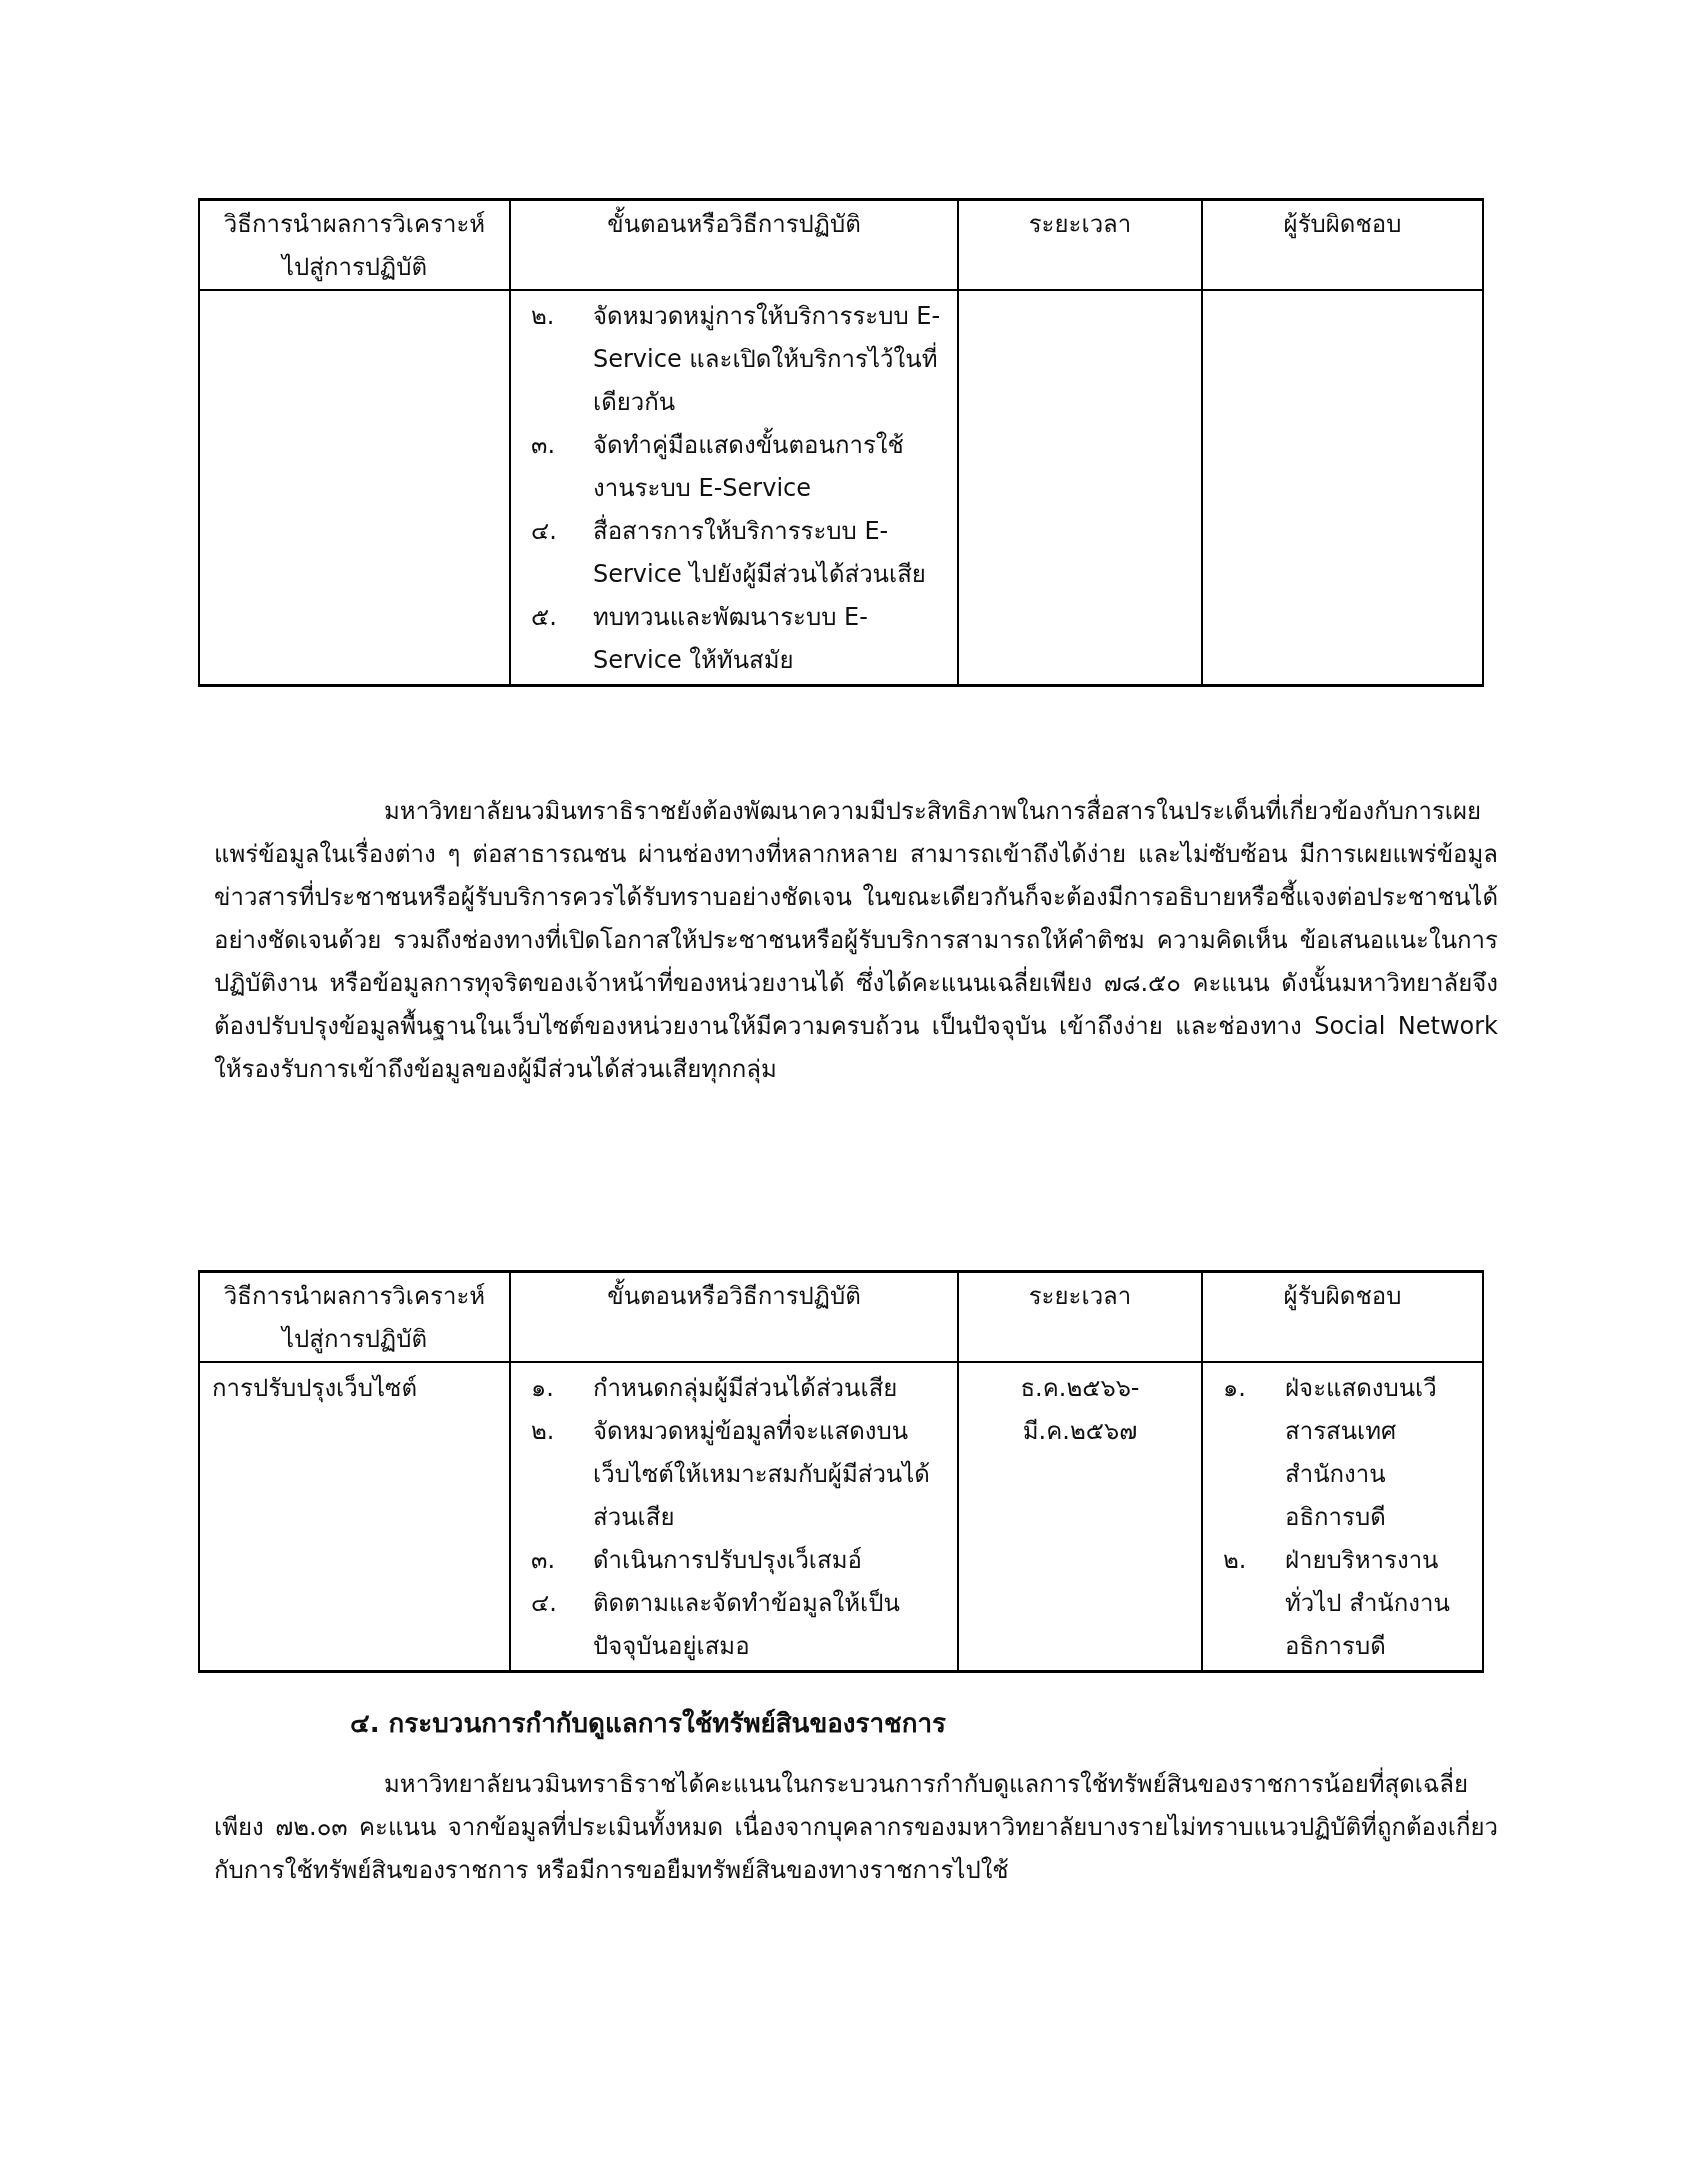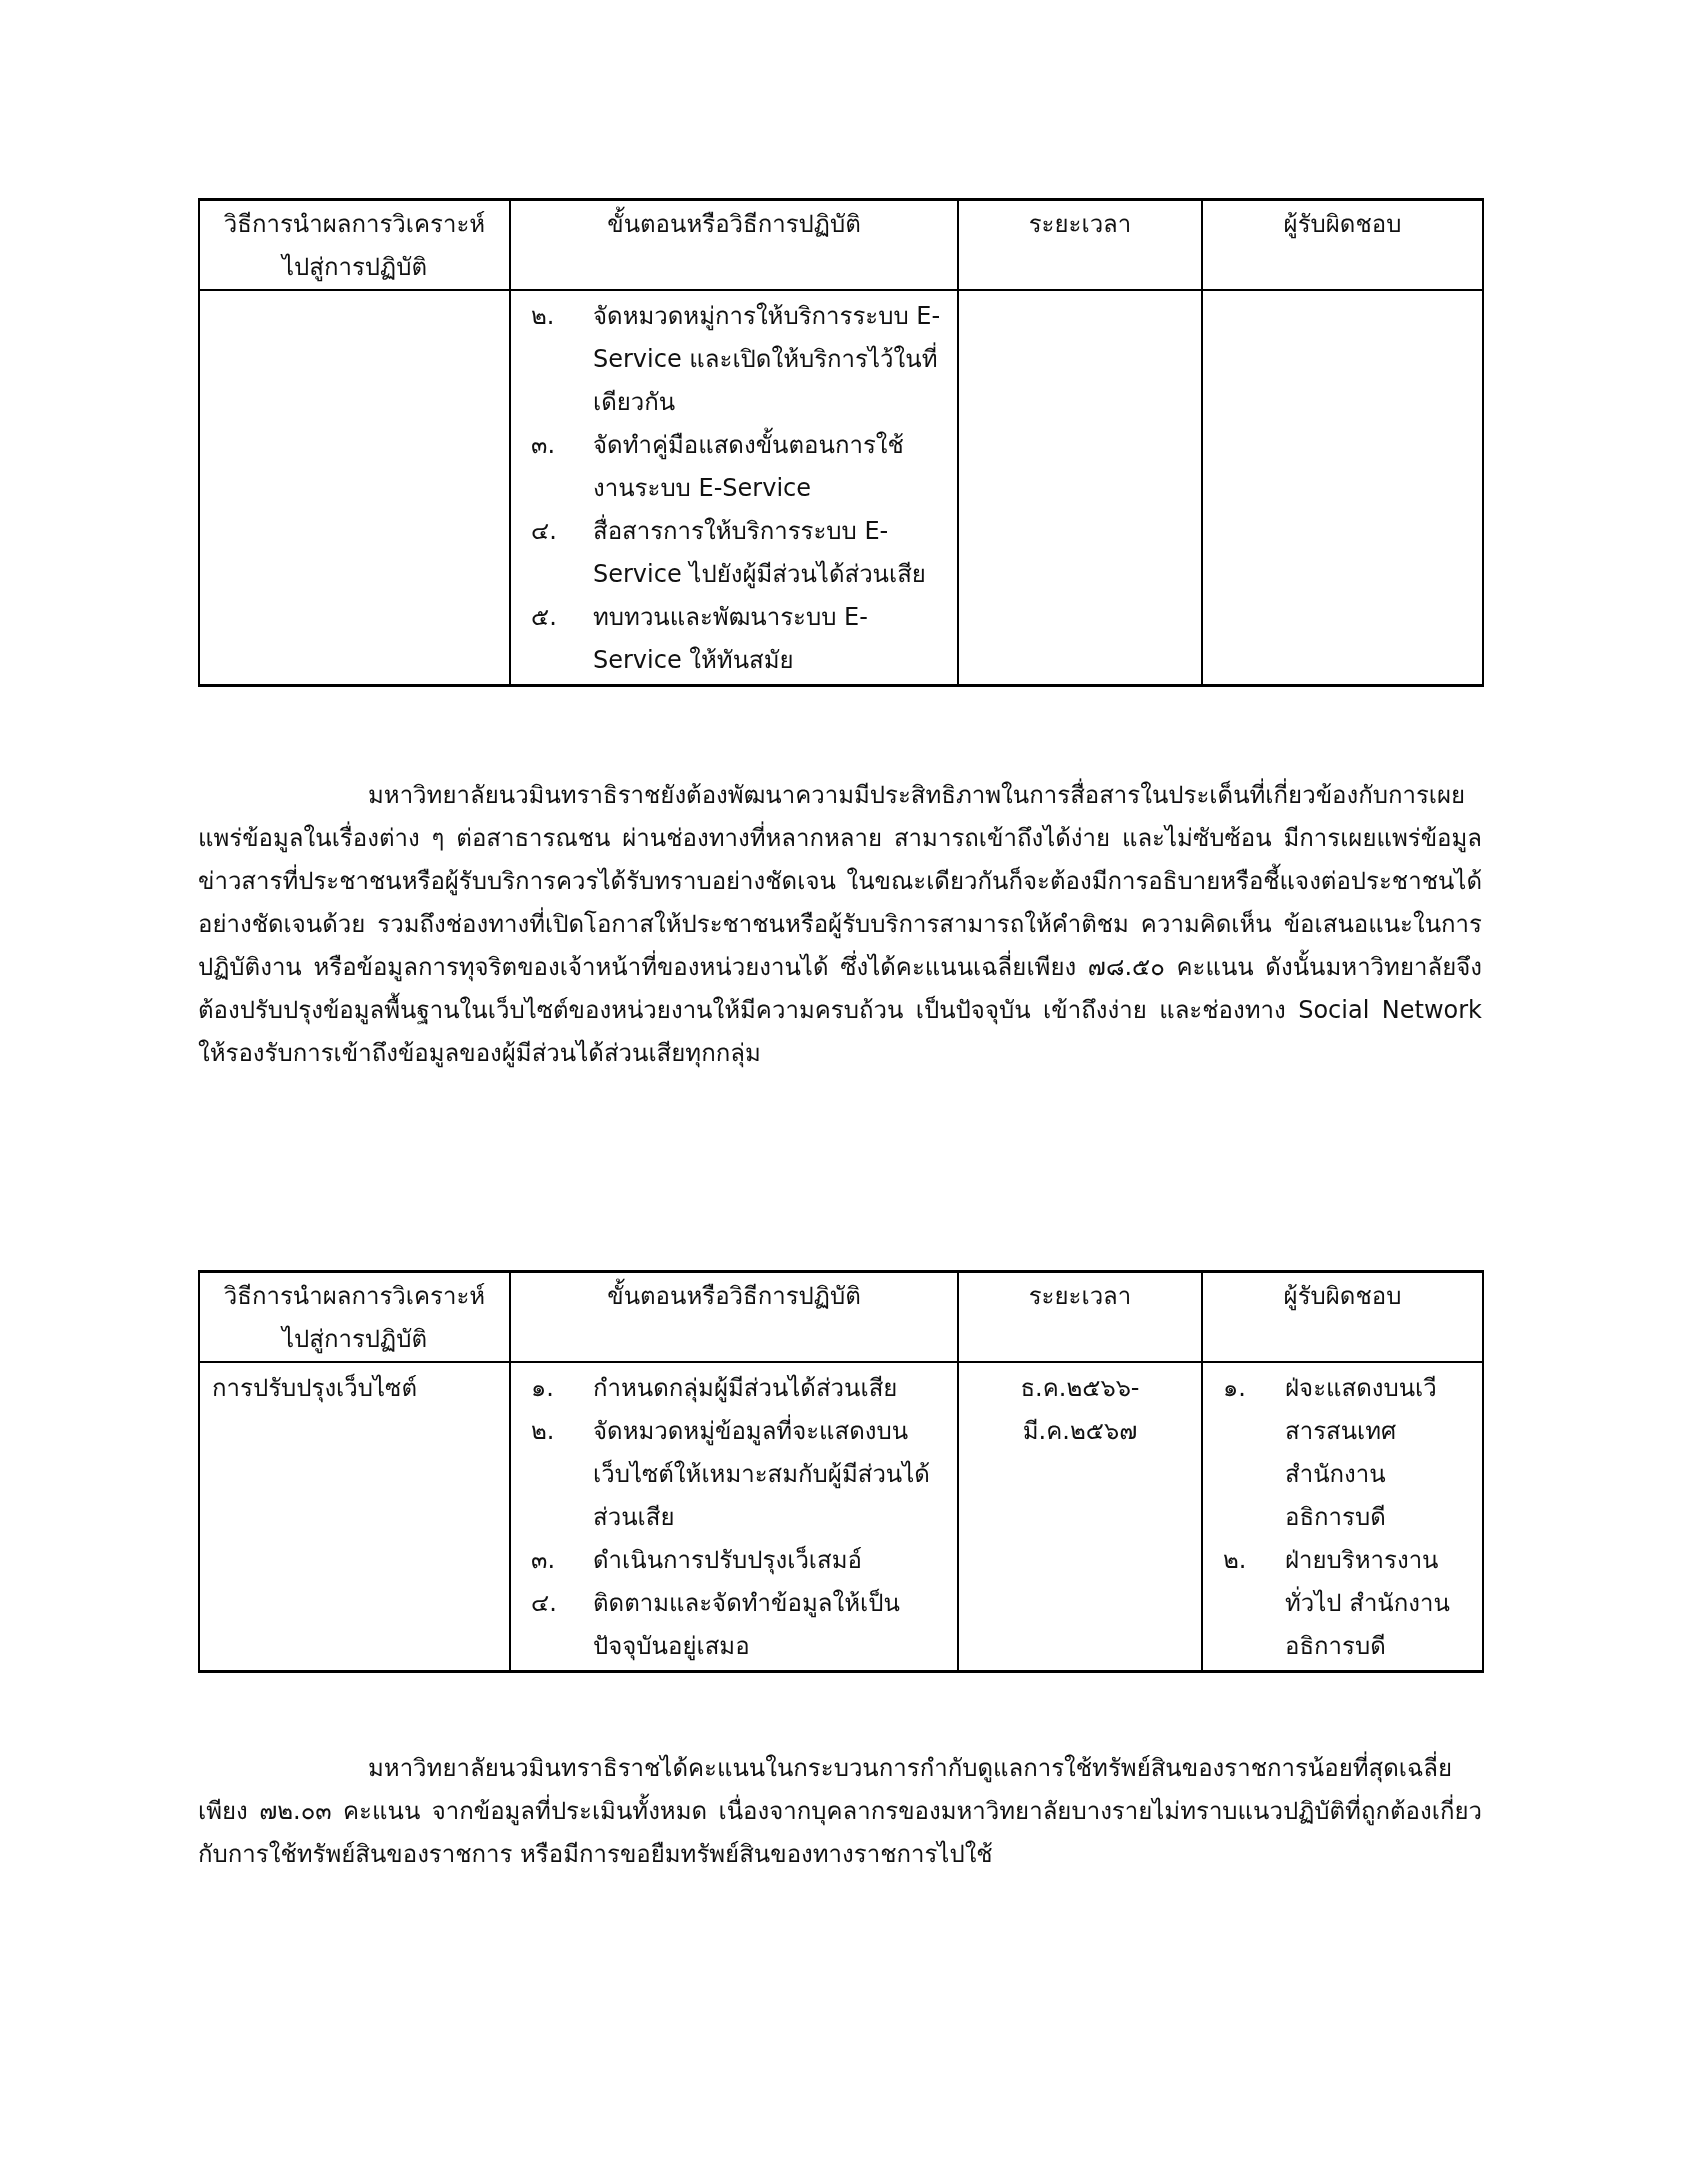--- a/index.html
+++ b/index.html
@@ -36,21 +36,21 @@
   ol.steps li { display: flex; }
   ol.steps li .num { flex: 0 0 46px; padding-left: 8px; }
   ol.steps li .txt { flex: 1; margin-left: 16px; }
 
   .heading {
     position: absolute; left: 350px; font-weight: bold; font-size: 26px; line-height: 40px;
     margin: 0;
   }
   .para {
     position: absolute; left: 198px; width: 1284px; font-size: 24px; line-height: 43px;
-    text-align: justify; margin: 0; text-indent: 170px;
+    text-align: justify; margin: 16px; text-indent: 170px;
   }
   #h3 { top: 731px; }
   #p3 { top: 774px; }
   #h4 { top: 1703px; }
   #p4 { top: 1747px; }
 </style>
 </head>
 <body>
 
 <div class="page">
@@ -151,16 +151,17 @@
               <li>
                 <span class="num">๒.</span>
                 <span class="txt">ฝ่ายบริหารงานทั่วไป สำนักงานอธิการบดี</span>
               </li>
             </ol>
         </td>
       </tr>
     </tbody>
   </table>
 
+  <h2 class="heading" id="h4">๔. กระบวนการกำกับดูแลการใช้ทรัพย์สินของราชการ</h2>
   <p class="para" id="p4">มหาวิทยาลัยนวมินทราธิราชได้คะแนนในกระบวนการกำกับดูแลการใช้ทรัพย์สินของราชการน้อยที่สุดเฉลี่ยเพียง ๗๒.๐๓ คะแนน จากข้อมูลที่ประเมินทั้งหมด เนื่องจากบุคลากรของมหาวิทยาลัยบางรายไม่ทราบแนวปฏิบัติที่ถูกต้องเกี่ยวกับการใช้ทรัพย์สินของราชการ หรือมีการขอยืมทรัพย์สินของทางราชการไปใช้</p>
 
 </div>
 
 
 </body></html>

